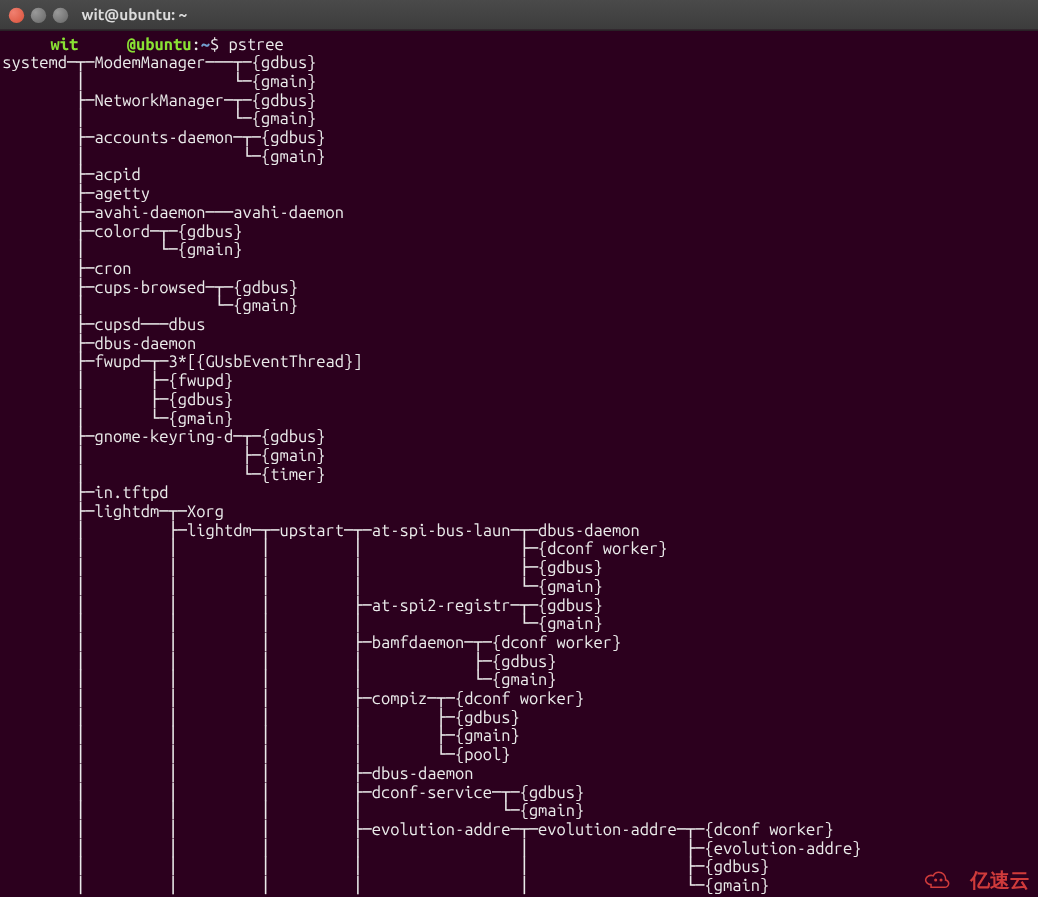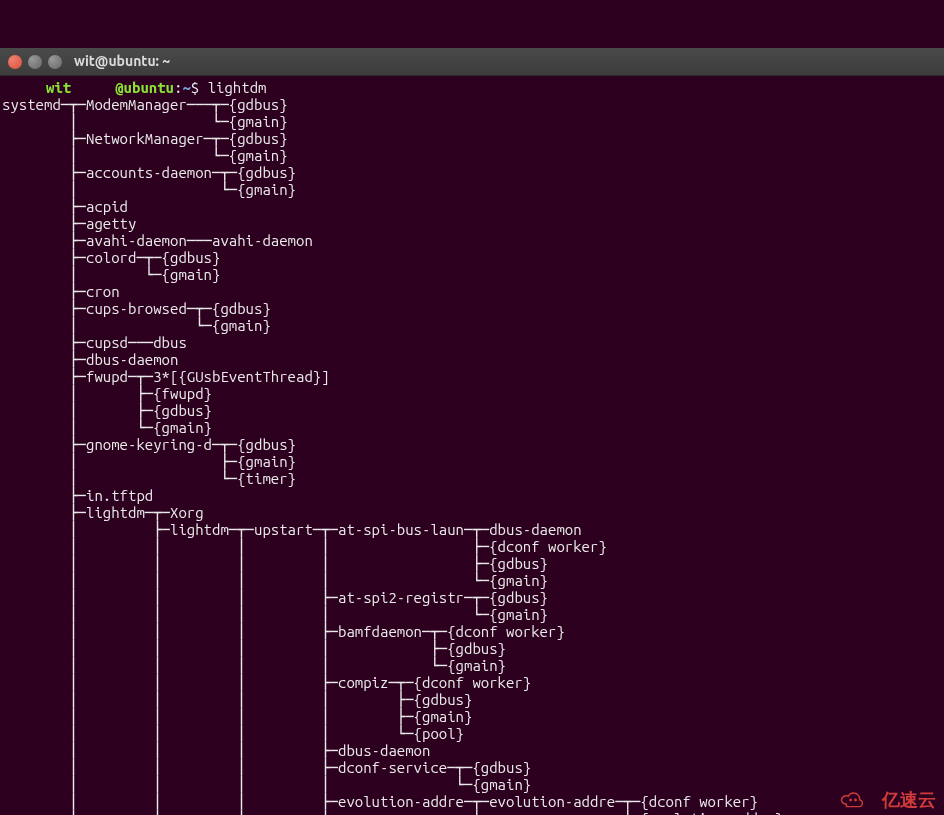--- a/index.html
+++ b/index.html
@@ -13,21 +13,20 @@
     overflow: hidden;
     position: relative;
   }
   .titlebar {
     height: 28px;
     background: linear-gradient(to bottom, #4a4a4a, #3c3c3c);
     display: flex;
     align-items: center;
     padding: 0 8px;
     border-bottom: 1px solid #2a2a2a;
-    margin-top: 48px;
   }
   .window-controls {
     display: flex;
     gap: 6px;
     align-items: center;
     margin-right: 12px;
   }
   .wc {
     width: 14px;
     height: 14px;
@@ -74,21 +73,21 @@
 
 <div class="titlebar">
   <div class="window-controls">
     <span class="wc wc-close"></span>
     <span class="wc wc-min"></span>
     <span class="wc wc-max"></span>
   </div>
   <div class="title">wit@ubuntu: ~</div>
 </div>
 
-<div class="terminal"><span class="user">wit</span><span class="user">@</span><span class="host">ubuntu</span><span class="dollar">:</span><span class="path">~</span><span class="dollar">$ </span><span>lightdm</span>
+<div class="terminal"><span class="user">wit</span><span class="user">@</span><span class="host">ubuntu</span><span class="dollar">:</span><span class="path">~</span><span class="dollar">$ </span><span>pstree</span>
 <span id="tree-holder">systemd─┬─ModemManager───┬─{gdbus}
         │                └─{gmain}
         ├─NetworkManager─┬─{gdbus}
         │                └─{gmain}
         ├─accounts-daemon─┬─{gdbus}
         │                 └─{gmain}
         ├─acpid
         ├─agetty
         ├─avahi-daemon───avahi-daemon
         ├─colord─┬─{gdbus}

